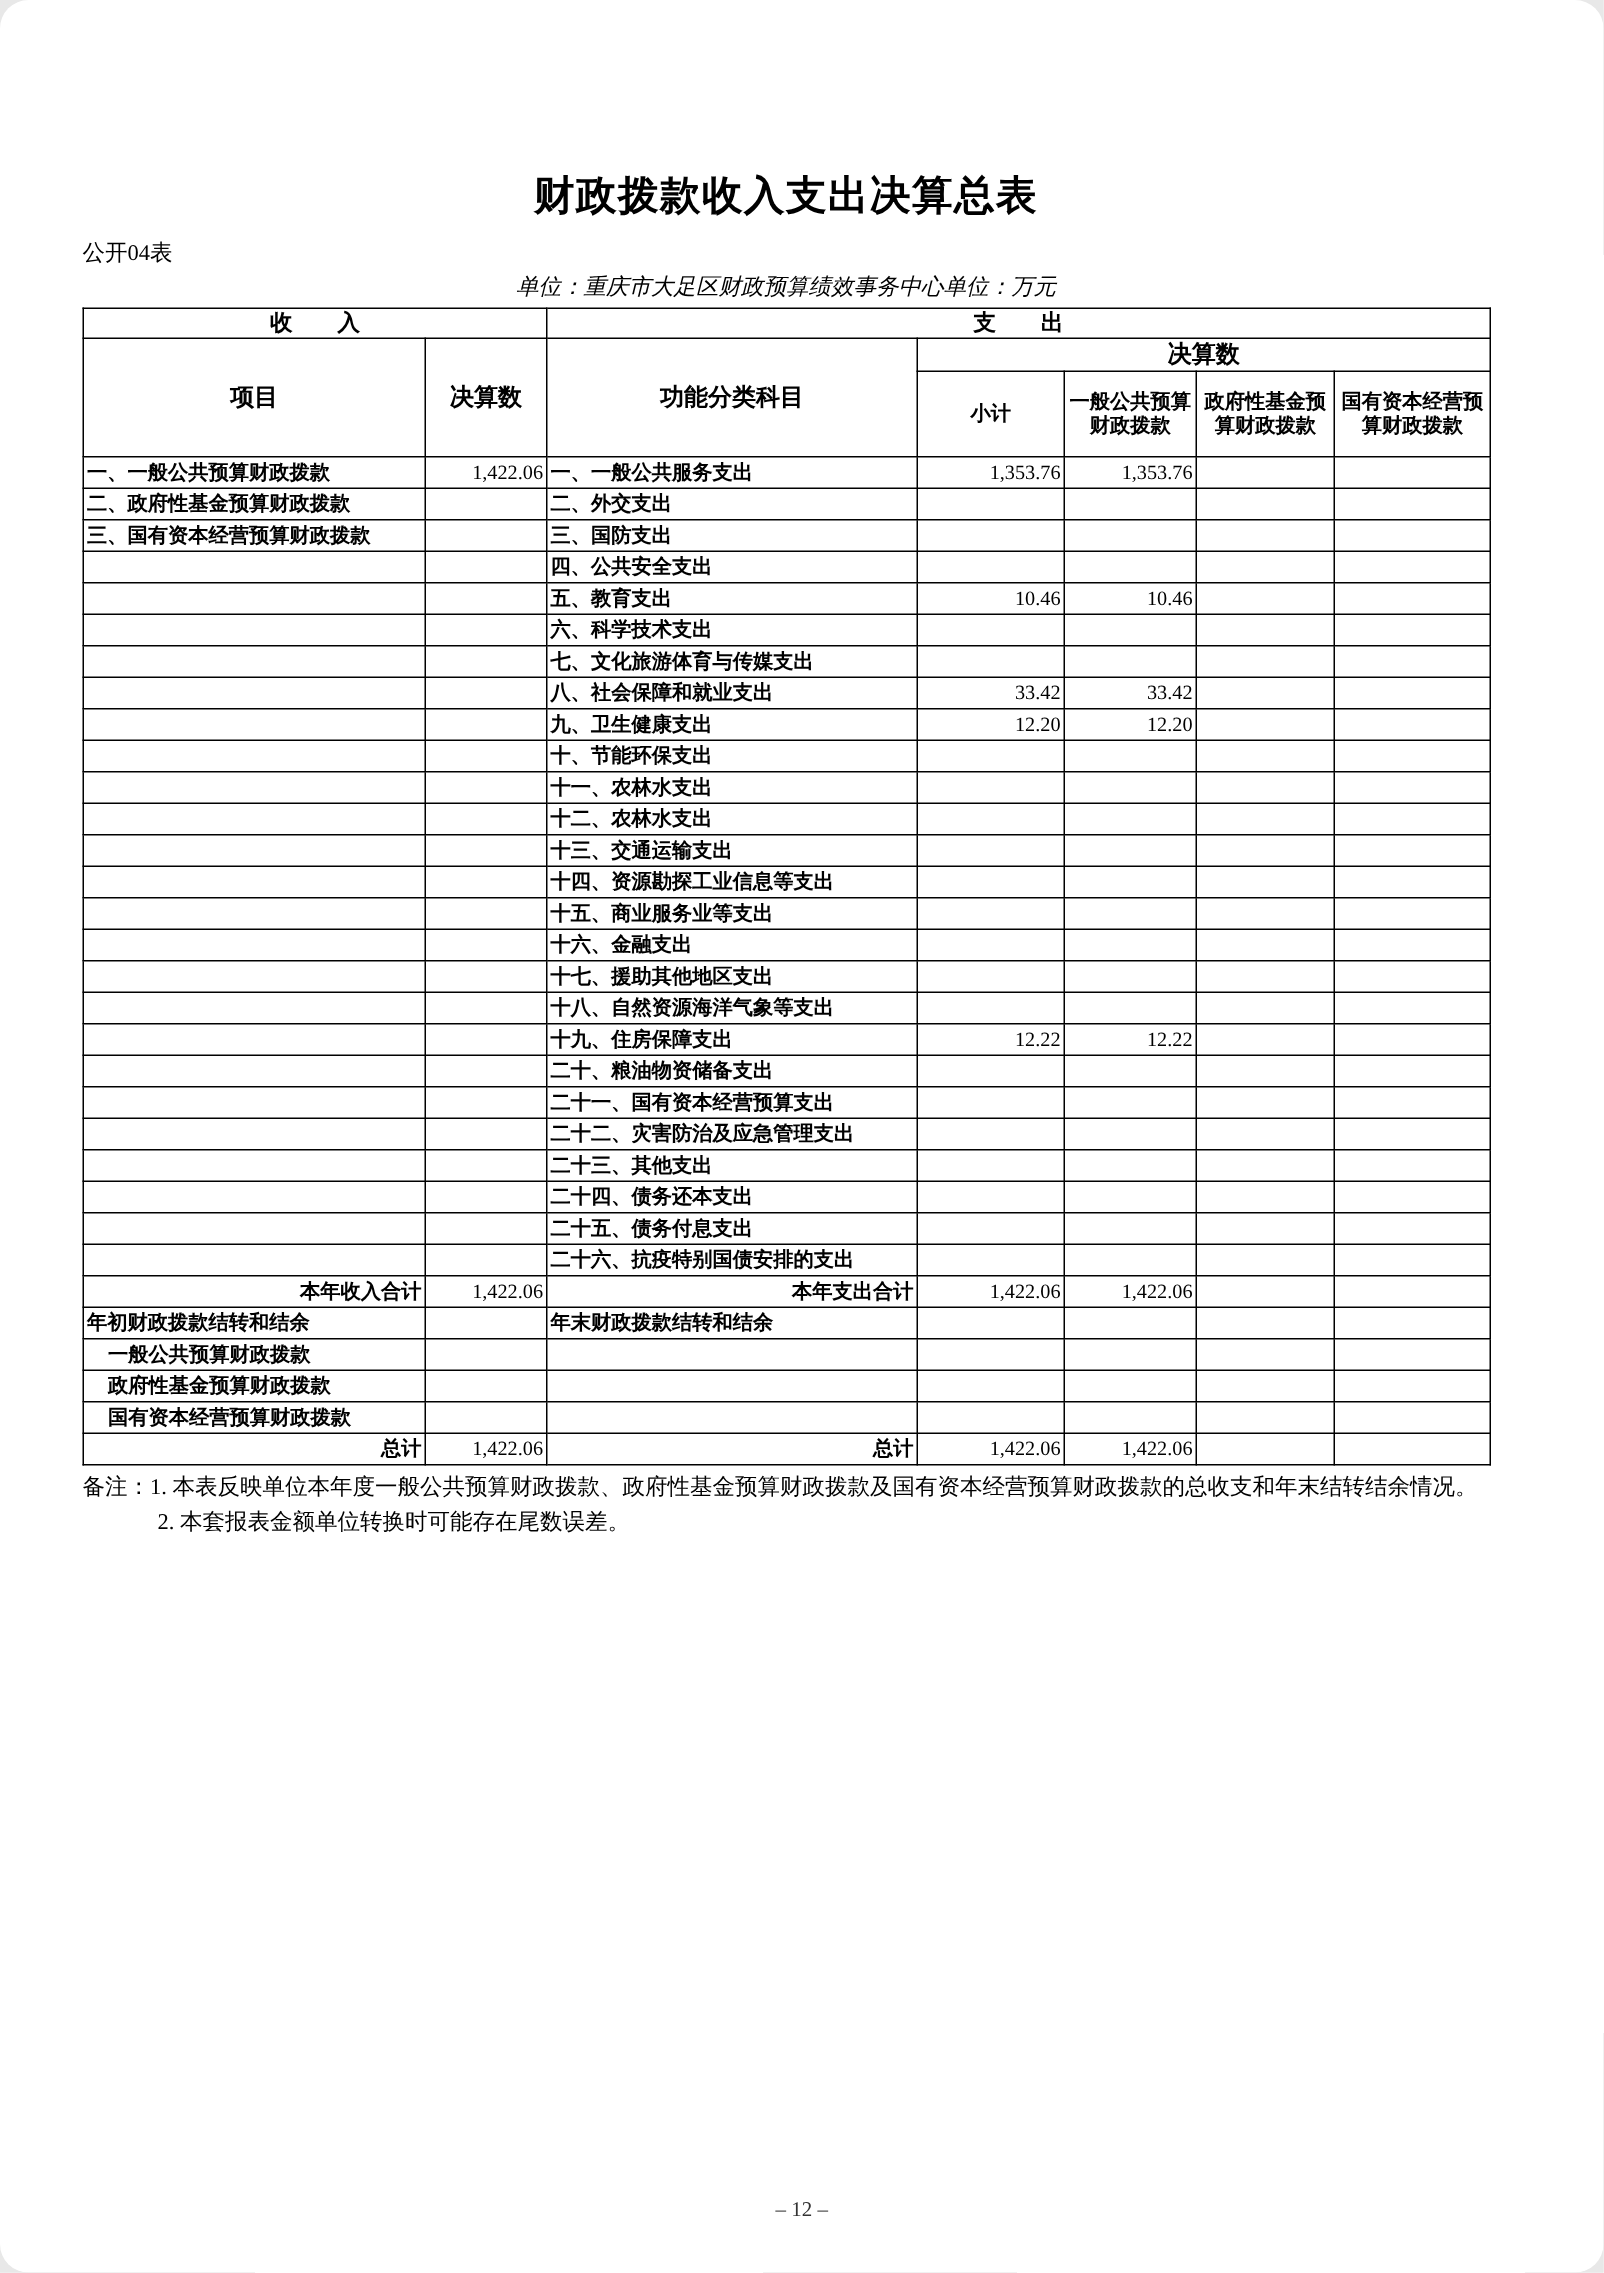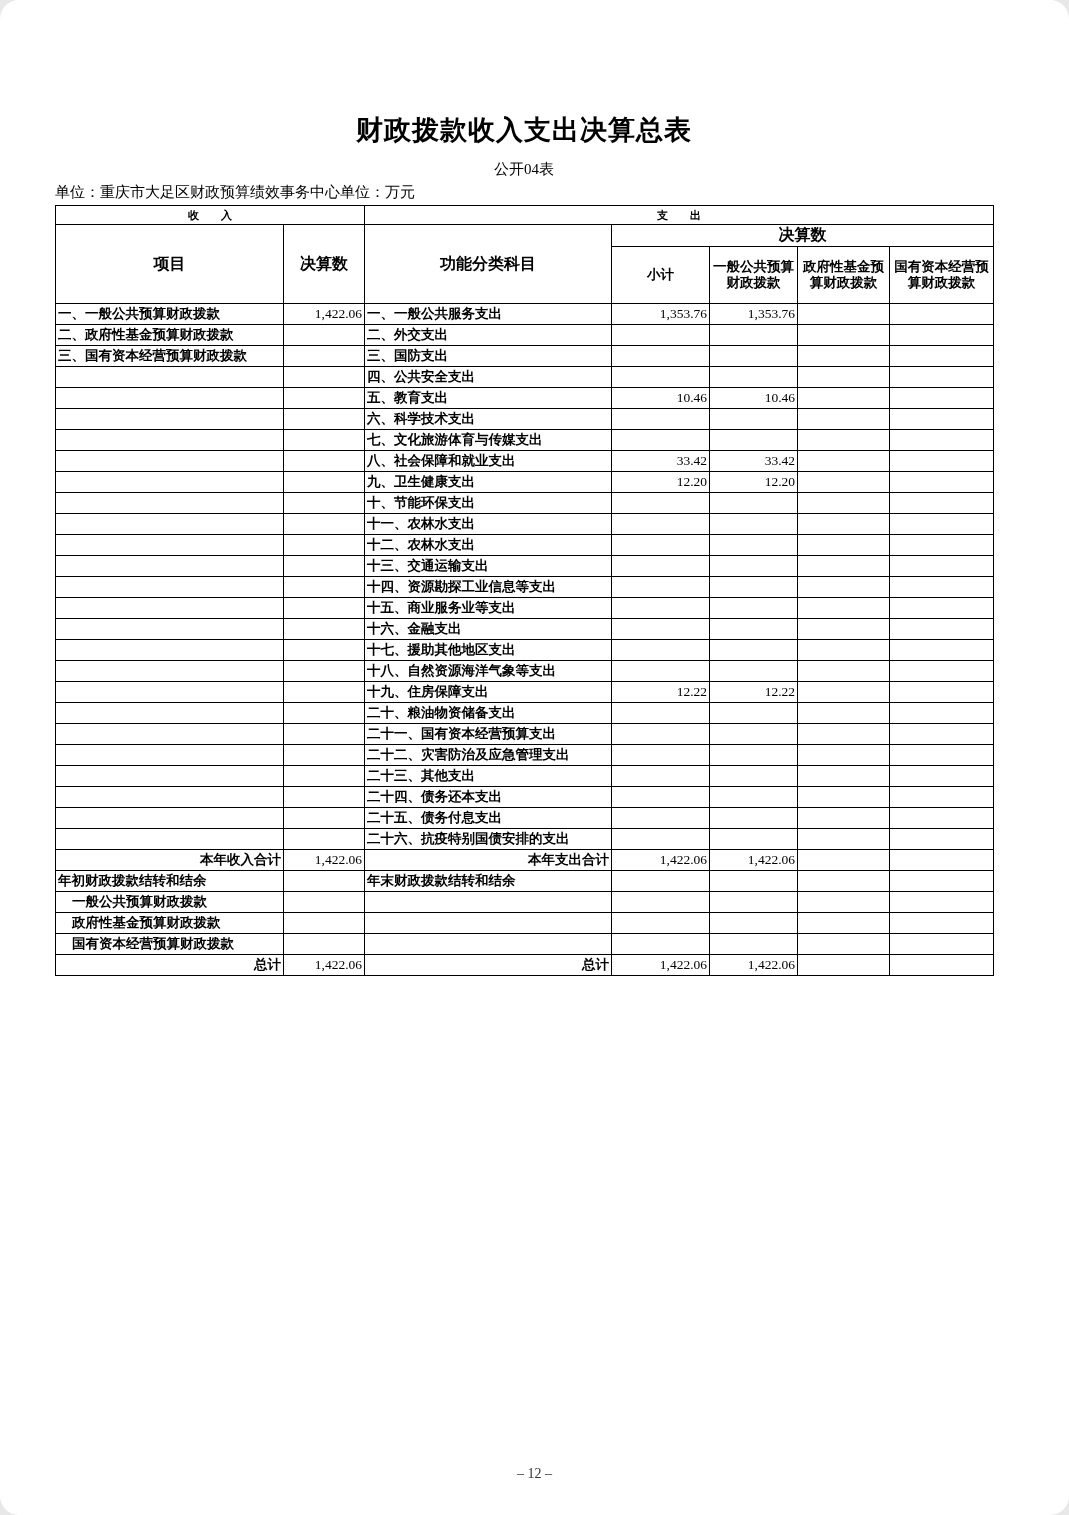--- a/index.html
+++ b/index.html
@@ -14,39 +14,40 @@
     border-radius:19px;
   }
   .inner { position:absolute; left:55px; top:112px; width:938px; }
   .title {
     margin:0 0 10px 0;
     text-align:center;
     font-size:27px;
     font-weight:bold;
     letter-spacing:1px;
   }
-  .doc-label { text-align:center; font-size:15px; height:22px; line-height:22px; }
+  .doc-label { text-align:left; font-size:15px; height:22px; line-height:22px; }
   .unit-row {
-    display:flex; justify-content:flex-start;
+    display:flex; justify-content:center;
     font-size:15px; height:24px; line-height:24px;
     margin-bottom:1px;
+    font-style:italic;
   }
   table.main {
     border-collapse:collapse;
     width:938px;
     table-layout:fixed;
   }
   table.main th, table.main td {
     border:1px solid #000;
     padding:0 2px;
     overflow:hidden;
     white-space:nowrap;
   }
   table.main th { font-weight:bold; font-size:16px; text-align:center; }
-  tr.hrow1 th { height:18px; font-size:11px; }
+  tr.hrow1 th { height:18px; font-size:15px; }
   tr.hrow2 th { height:20px; }
   tr.hrow3 th { height:56px; white-space:normal; line-height:1.2; font-size:13.5px; padding:0 3px; }
   tbody td { height:20px; font-size:13.5px; line-height:1.1; }
   td.c-item { font-weight:bold; text-align:left; }
   td.c-item.center { text-align:right; }
   td.c-item.indent { padding-left:16px; }
   td.c-num { font-weight:normal; text-align:right; padding-right:10px; font-size:13.5px; }
   .notes { font-size:15px; line-height:1.55; margin-top:4px; }
   .notes .note1 { margin:0; }
   .notes .note2 { margin:0; padding-left:50px; }
@@ -386,17 +387,21 @@
             <td class="c-num">1,422.06</td>
             <td class="c-item center">总计</td>
             <td class="c-num">1,422.06</td>
             <td class="c-num">1,422.06</td>
             <td class="c-num"></td>
             <td class="c-num"></td>
           </tr>
         </tbody>
     </table>
 
+    <div class="notes">
+      <p class="note1">备注：1. 本表反映单位本年度一般公共预算财政拨款、政府性基金预算财政拨款及国有资本经营预算财政拨款的总收支和年末结转结余情况。</p>
+      <p class="note2">2. 本套报表金额单位转换时可能存在尾数误差。</p>
+    </div>
 
   </div>
 
   <div class="page-number">– 12 –</div>
 </div>
 
 </body></html>

